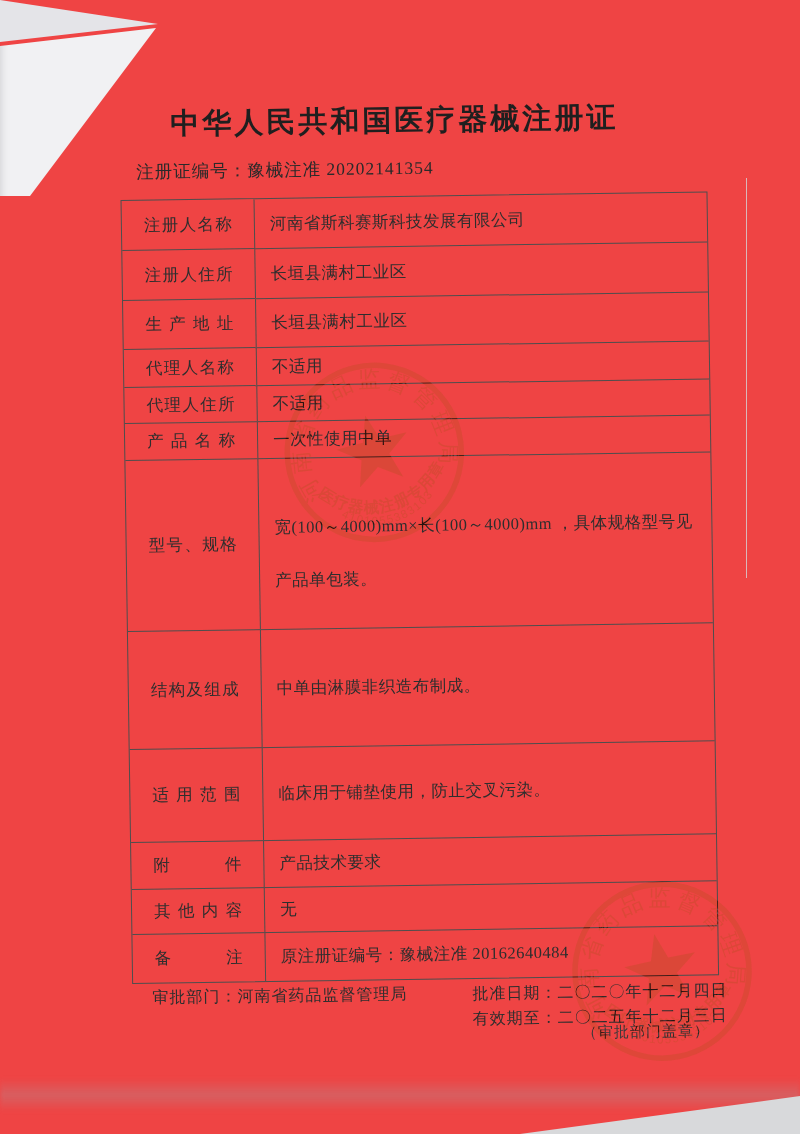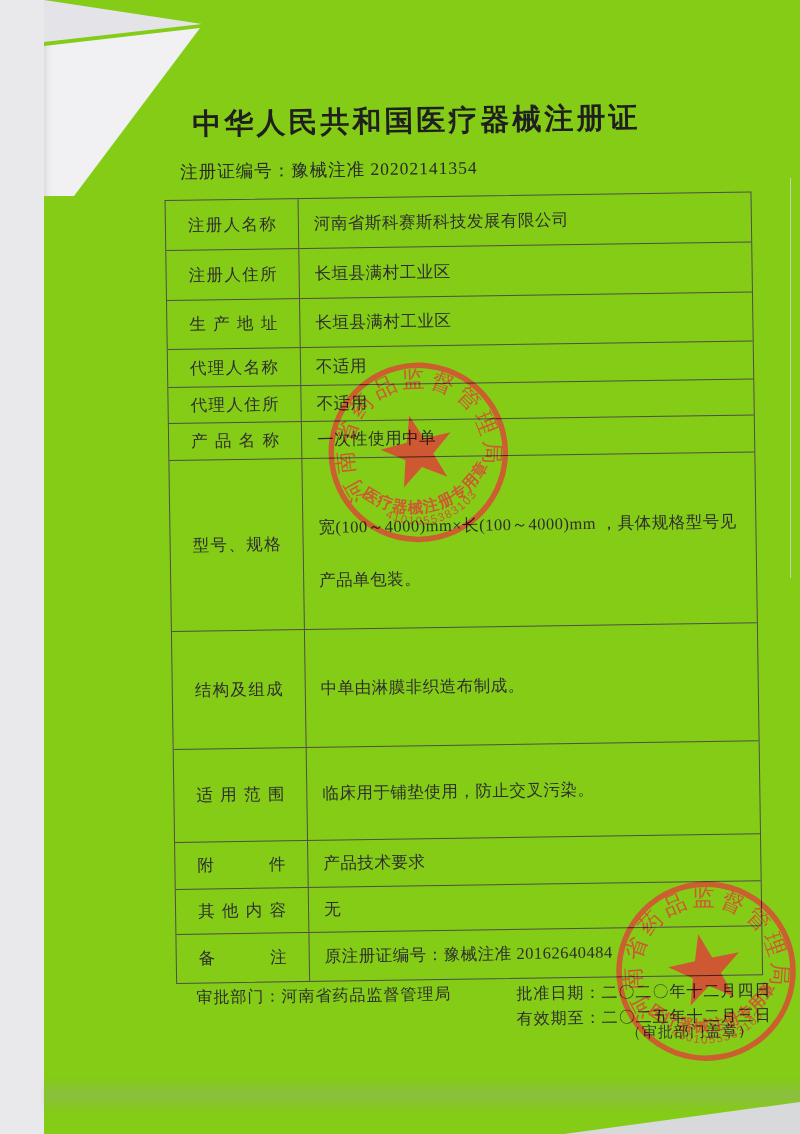--- a/index.html
+++ b/index.html
@@ -2,21 +2,21 @@
 <html><head>
 <meta charset="utf-8">
 <style>
   html,body{margin:0;padding:0;}
   body{
     width:800px;height:1134px;position:relative;overflow:hidden;
     background:#e9e9ec;
     font-family:"Liberation Serif","DejaVu Serif",serif;
   }
   .page{
-    position:absolute;inset:0;background:#84cc16;margin-left:44px;
+    position:absolute;inset:0;background:#ef4444;
   }
   
   .bg-wedge{
     position:absolute;left:0;top:0;width:170px;height:210px;
     background:#e4e4e8;
     clip-path:polygon(0 42px,158px 24px,0 0);
   }
   .fold-back{
     position:absolute;left:0;top:0;width:170px;height:210px;
     background:#f1f1f3;

